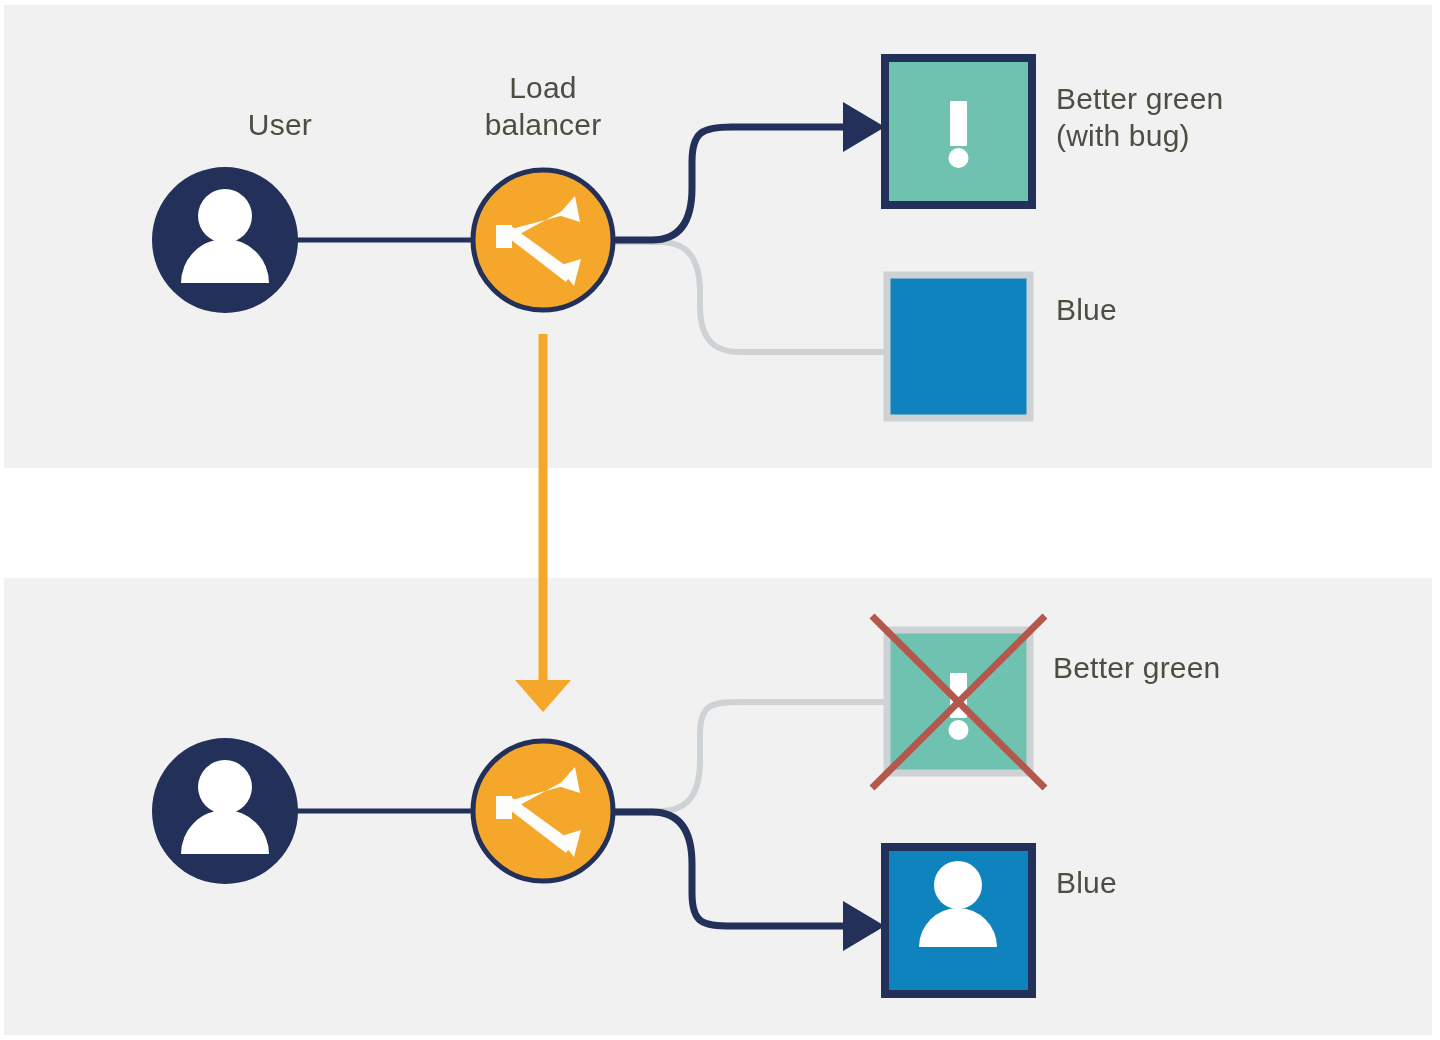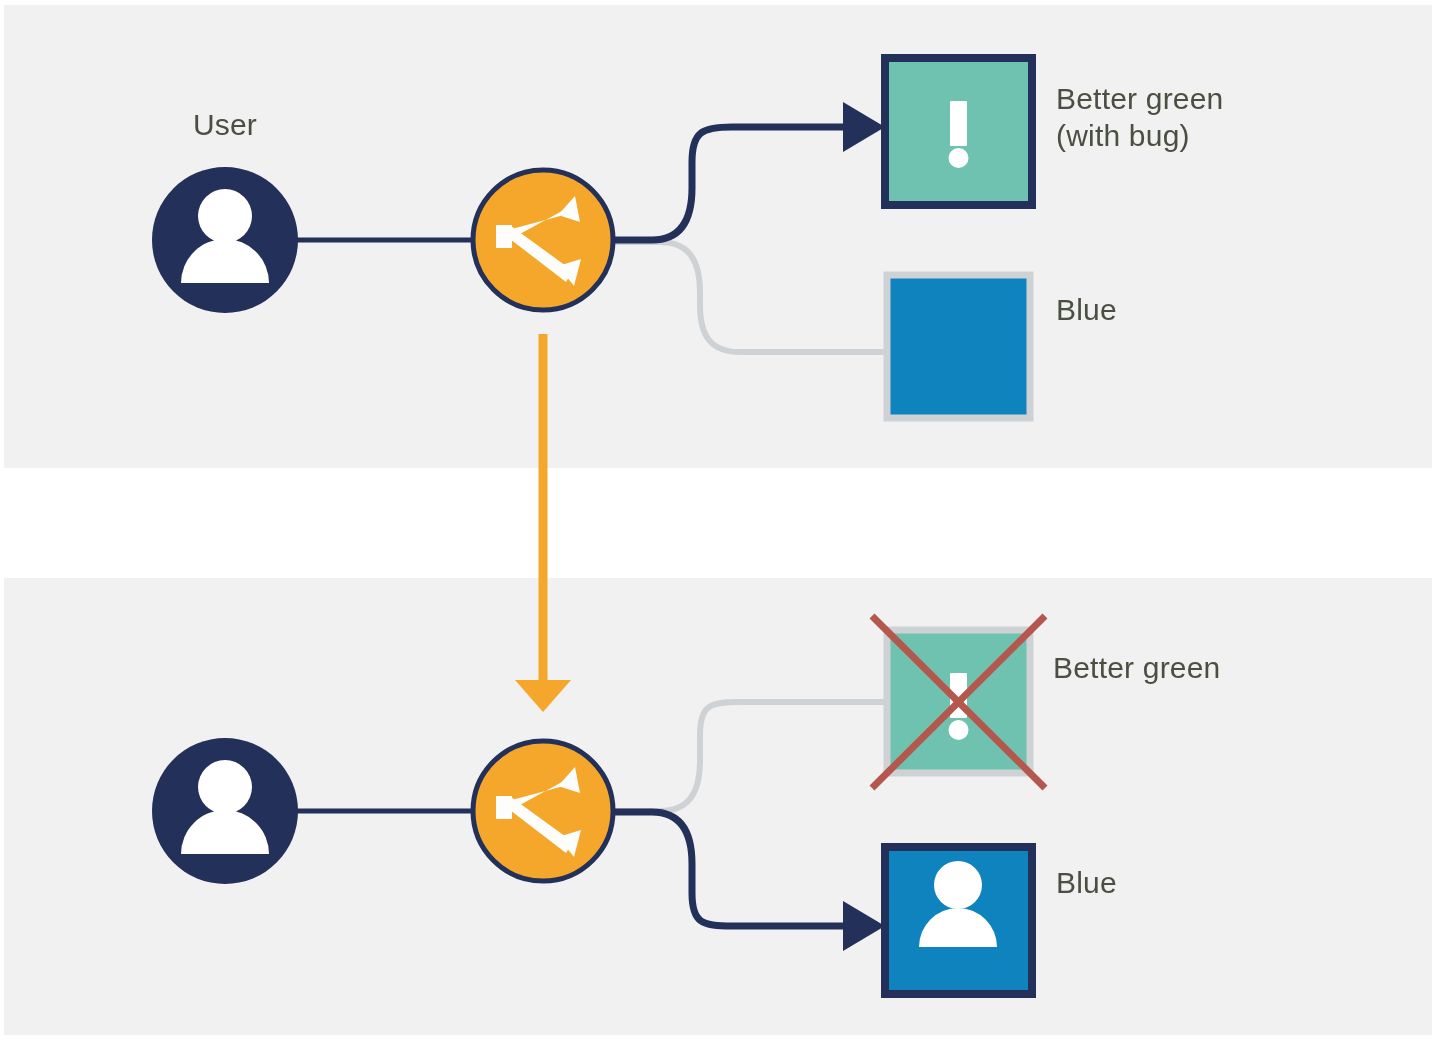--- a/index.html
+++ b/index.html
@@ -129,22 +129,24 @@
     </g>
 
     <rect x="885" y="847" width="147" height="147" fill="#0f83bd" stroke="#22305a" stroke-width="8"></rect>
     <g fill="#ffffff">
       <circle cx="958" cy="885" r="24"></circle>
       <path d="M 919 947 A 39 39 0 0 1 997 947 Z"></path>
     </g>
 
   </svg>
 
-  <div class="lbl center" style="left:145px; top:106px; width:160px;">User</div>
+  <div class="lbl center" style="left:152px; top:106px; width:160px;text-align:right;">User</div>
 
+  <div class="lbl center" style="left:463px; top:69px; width:160px;">Load
+balancer</div>
 
   <div class="lbl" style="left:1056px; top:80px;">Better green
 (with bug)</div>
 
   <div class="lbl" style="left:1056px; top:291px;">Blue</div>
 
 
   <div class="lbl" style="left:1053px; top:649px;">Better green</div>
 
   <div class="lbl" style="left:1056px; top:864px;">Blue</div>

